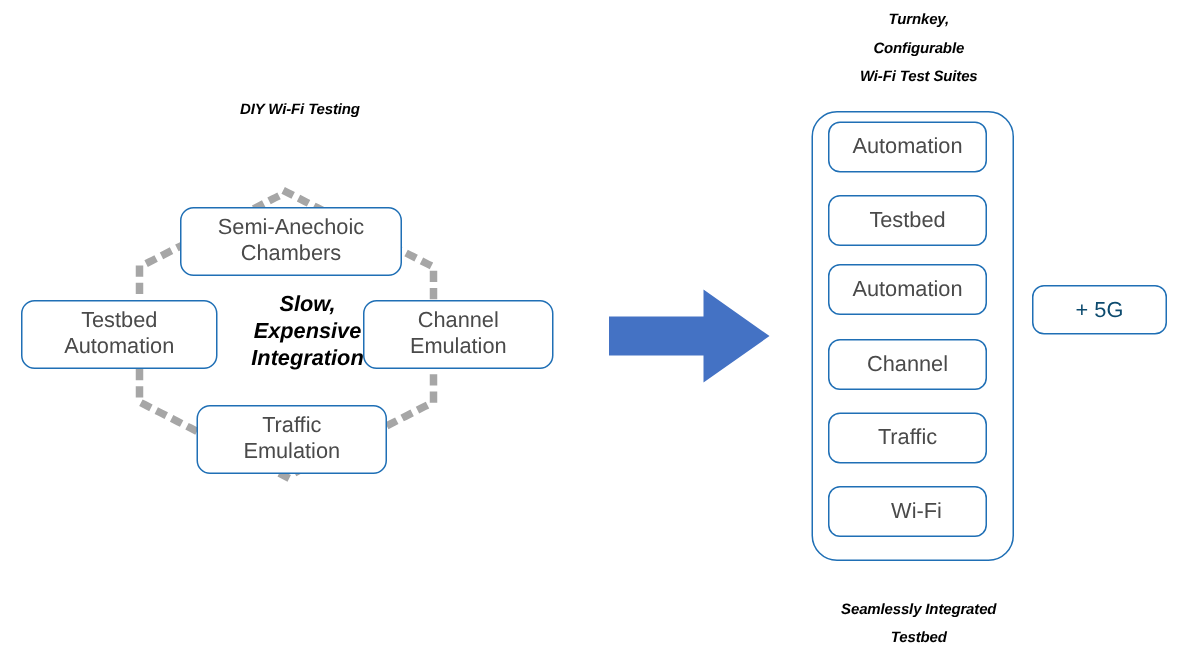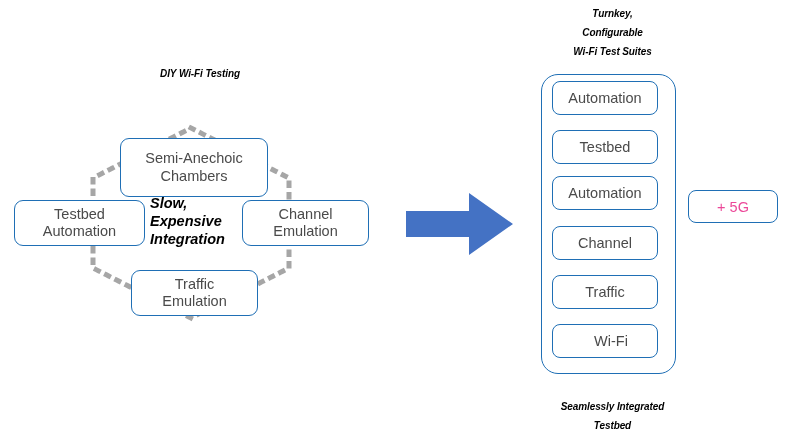--- a/index.html
+++ b/index.html
@@ -66,36 +66,37 @@
     font-size: 14.5px;
     line-height: 17.5px;
     text-align: center;
     display: flex;
     align-items: center;
     justify-content: center;
     white-space: pre-line;
   }
 
   
-  #box-semi-anechoic { left: 120px; top: 138px; width: 148px; height: 59px; }
+  #box-semi-anechoic { left: 120px; top: 138px; width: 148px; height: 46px; }
   #box-testbed       { left: 14px;  top: 200px; width: 131px; height: 46px; }
   #box-channel-emu   { left: 242px; top: 200px; width: 127px; height: 46px; }
   #box-traffic-emu   { left: 131px; top: 270px; width: 127px; height: 46px; }
 
   
   #integration-label {
     position: absolute;
     left: 150px;
     top: 194px;
     width: 110px;
     color: #000000;
     font-weight: bold;
     font-style: italic;
     font-size: 14.5px;
     line-height: 18px;
+    text-align: center;
     white-space: pre-line;
   }
 
   
   #hex-connector {
     position: absolute;
     left: 0;
     top: 0;
     width: 800px;
     height: 433px;
@@ -150,21 +151,21 @@
   #box-5g {
     position: absolute;
     left: 688px;
     top: 190px;
     width: 90px;
     height: 33px;
     box-sizing: border-box;
     border: 1.7px solid #1F6FB5;
     border-radius: 8px;
     background: #ffffff;
-    color: #ec4899;
+    color: #0c4a6e;
     font-size: 14.5px;
     display: flex;
     align-items: center;
     justify-content: center;
   }
 </style>
 </head>
 <body>
 
 <div class="canvas">

